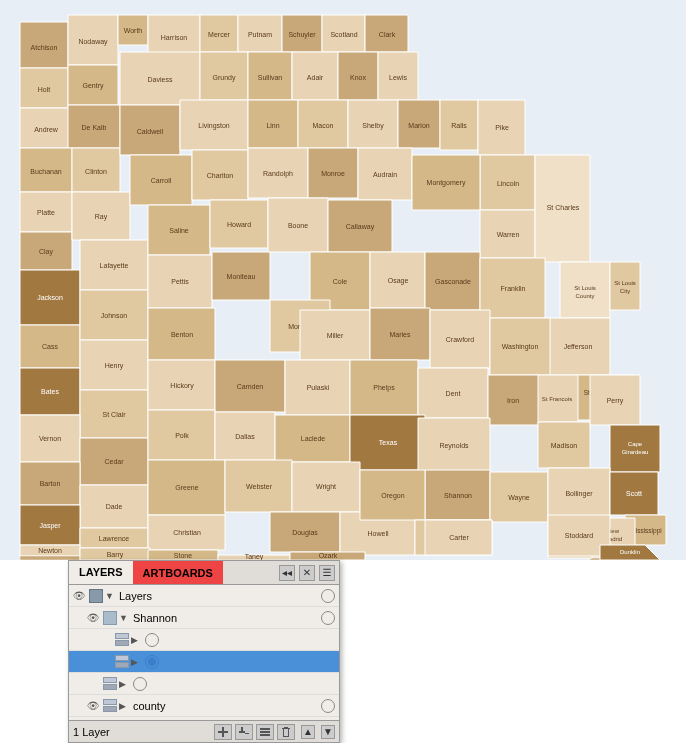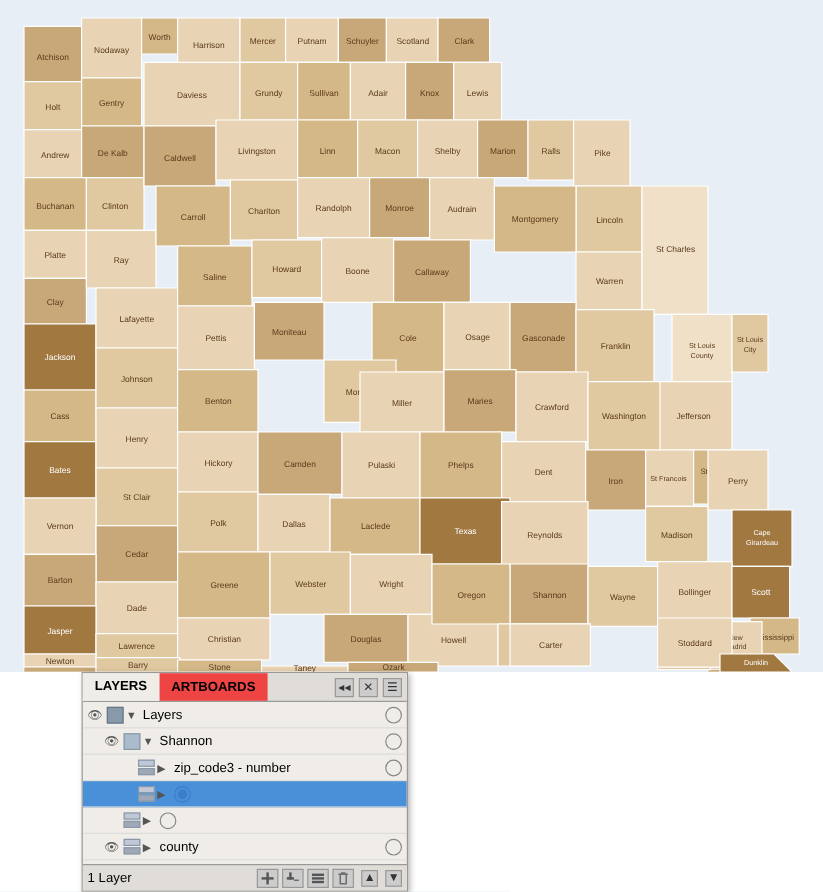--- a/index.html
+++ b/index.html
@@ -566,21 +566,20 @@
       <div class="circle-icon"></div>
     </div>
 
     <div class="layer-row indent2">
       <div style="width:16px;"></div>
       <div style="display:flex;flex-direction:column;gap:1px;margin:0 2px;flex-shrink:0;">
         <div style="width:14px;height:6px;background:#c0c8d8;border:1px solid #8899aa;"></div>
         <div style="width:14px;height:6px;background:#a0a8b8;border:1px solid #8899aa;"></div>
       </div>
       <span class="toggle-arrow">▶</span>
-      <span class="layer-name">zip_code3 - number</span>
       <div class="circle-icon"></div>
     </div>
 
     <div class="layer-row indent2 selected">
       <div style="width:16px;"></div>
       <div style="display:flex;flex-direction:column;gap:1px;margin:0 2px;flex-shrink:0;">
         <div style="width:14px;height:6px;background:#c0c8d8;border:1px solid #8899aa;"></div>
         <div style="width:14px;height:6px;background:#a0a8b8;border:1px solid #8899aa;"></div>
       </div>
       <span class="toggle-arrow">▶</span>

